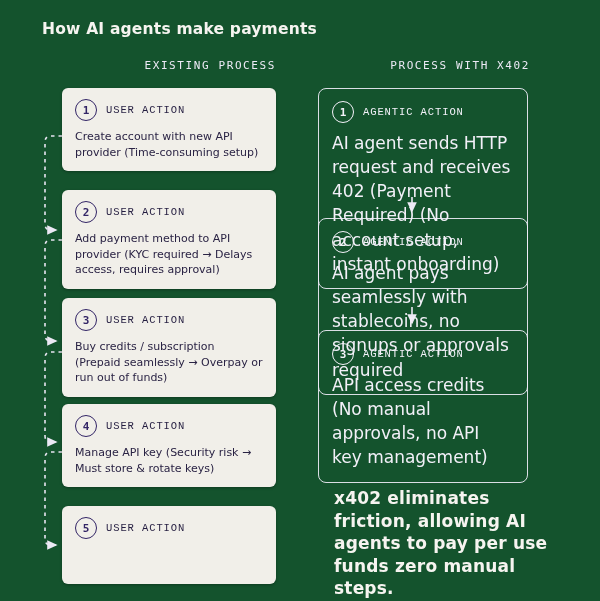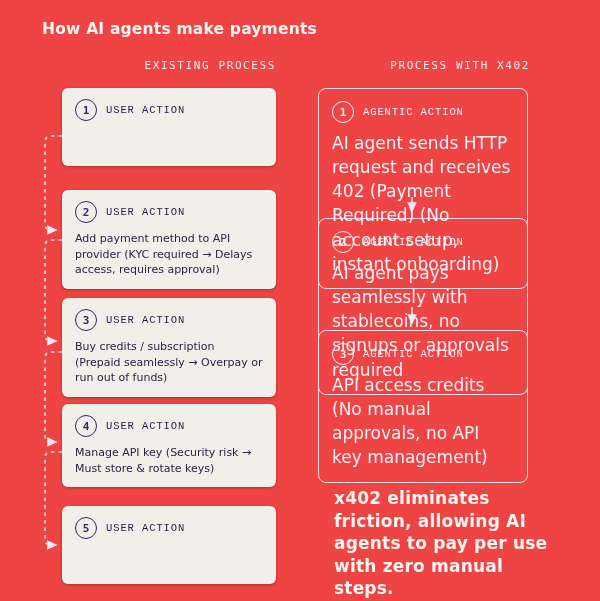--- a/index.html
+++ b/index.html
@@ -1,18 +1,18 @@
 <!DOCTYPE html>
 <html><head>
 <meta charset="utf-8">
 <style>
   html,body { margin:0; padding:0; background:#1d1440; }
   .page {
     position:relative; width:600px; height:601px;
-    background:#ef4444; overflow:hidden;
+    background:#14532d; overflow:hidden;
     font-family:"DejaVu Sans", sans-serif;
   }
   .page-title {
     position:absolute; left:42px; top:20px;
     font-size:15.5px; font-weight:700; color:#f6f4f0; letter-spacing:0.2px;
   }
   .col-heading {
     position:absolute; top:59px;
     font-family:"DejaVu Sans Mono", monospace;
     font-size:11px; letter-spacing:1.6px; color:#edeaf6; text-align:right;
@@ -77,20 +77,21 @@
     <path d="M62,452 H51 Q45,452 45,458 V539 Q45,545 51,545 H56" fill="none" stroke="#e8e5f2" stroke-width="1.6" stroke-dasharray="3.5 4" marker-end="url(#arrR)"></path>
     <path d="M412,197 V211" fill="none" stroke="#ece9f5" stroke-width="1.6" marker-end="url(#arrR)"></path>
     <path d="M412,307 V323" fill="none" stroke="#ece9f5" stroke-width="1.6" marker-end="url(#arrR)"></path>
   </svg>
 
   <div class="lcard" style="top:88px;  min-height:78px;">
     <div class="card-head">
       <span class="badge">1</span>
       <span class="card-label">USER ACTION</span>
     </div>
+    <div class="card-desc">Create account with new API provider (Time-consuming setup)</div>
   </div>
 
   <div class="lcard" style="top:190px; min-height:80px;">
     <div class="card-head">
       <span class="badge">2</span>
       <span class="card-label">USER ACTION</span>
     </div>
     <div class="card-desc">Add payment method to API provider (KYC required → Delays access, requires approval)</div>
   </div>
 
@@ -134,15 +135,15 @@
   </div>
 
   <div class="rcard" style="top:330px; min-height:80px;">
     <div class="card-head">
       <span class="badge">3</span>
       <span class="card-label">AGENTIC ACTION</span>
     </div>
     <div class="card-desc">API access credits (No manual approvals, no API key management)</div>
   </div>
 
-  <div class="footer-note">x402 eliminates friction, allowing AI agents to pay per use with zero manual steps.</div>
+  <div class="footer-note">x402 eliminates friction, allowing AI agents to pay per use funds zero manual steps.</div>
 
 </div>
 
 </body></html>

